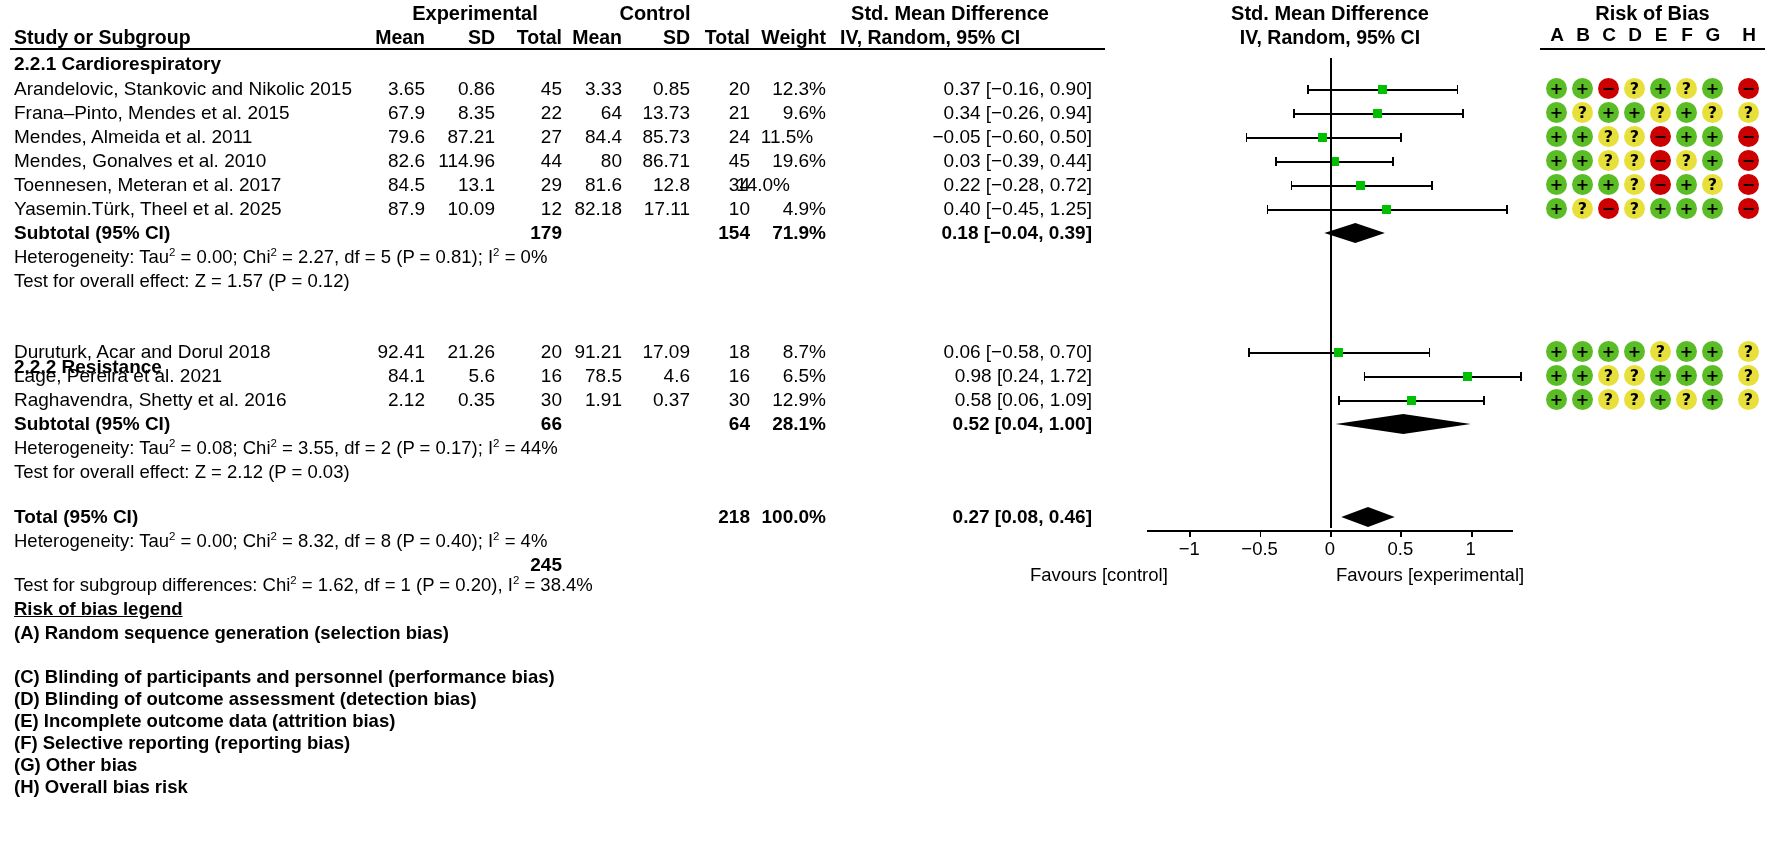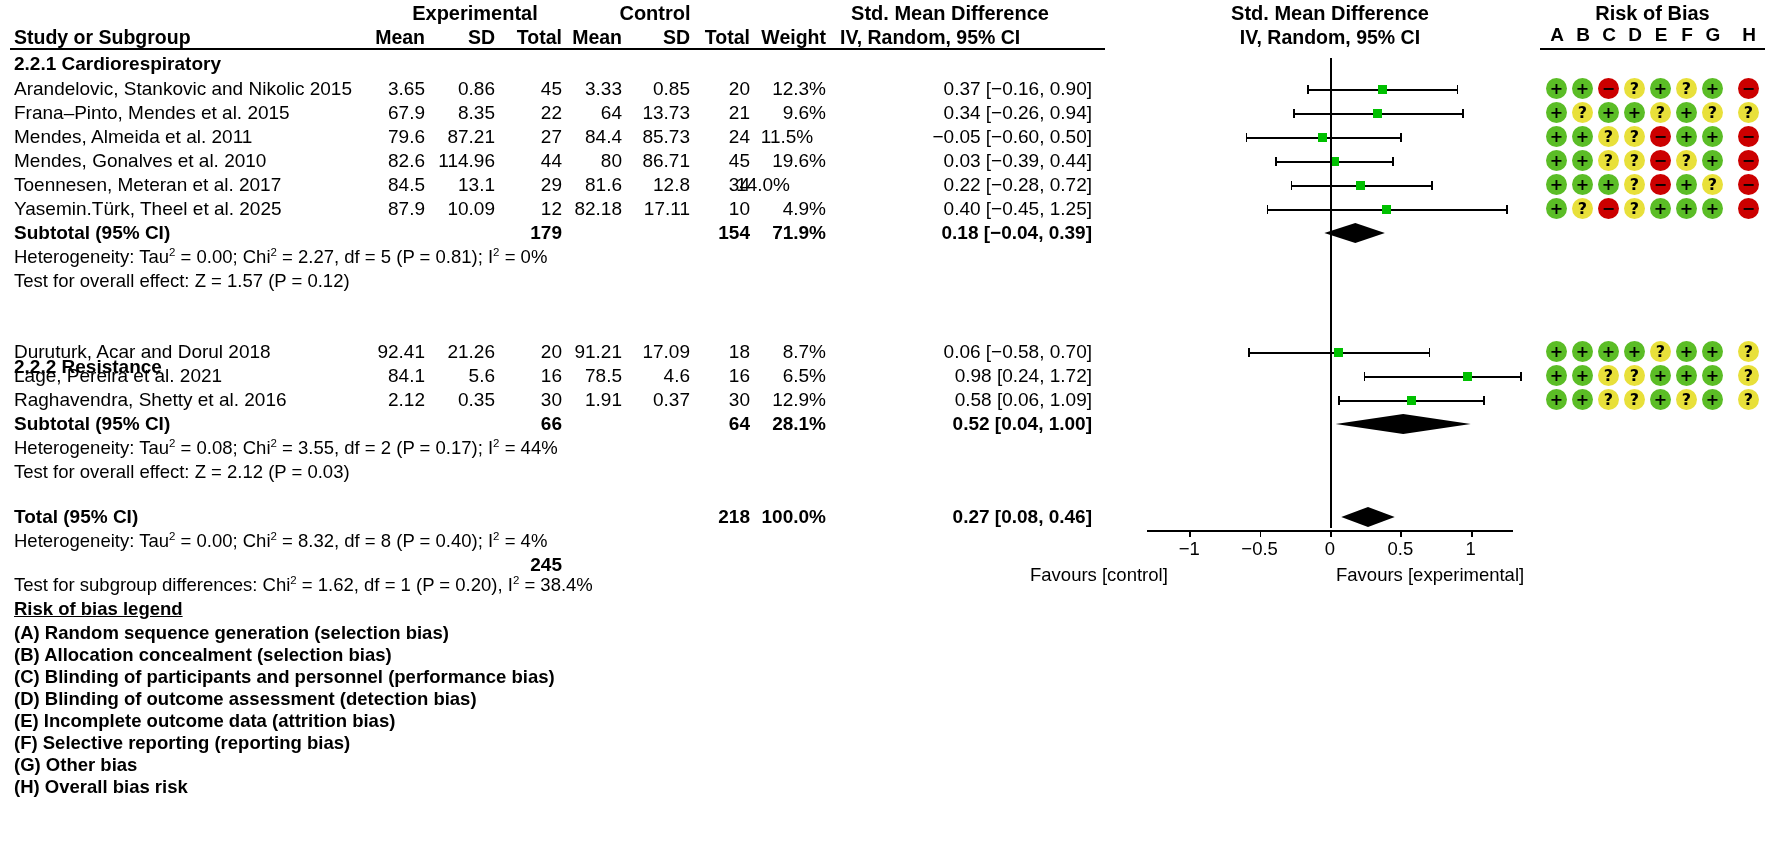--- a/index.html
+++ b/index.html
@@ -324,24 +324,20 @@
     df = <span>1</span>
     (P = <span>0.20</span>),
     I<sup>2</sup> = <span>38.4%</span>
   </div>
 
   <div class="legend-line u" style="left:14px; top:598px;">Risk of bias legend</div>
 
   <div class="legend-line" style="left:14px; top:622px;">
     <span>(A)</span>
     <span class="txt">Random sequence generation (selection bias)</span>
-  </div>
-  <div class="legend-line" style="left:14px; top:644px;">
-    <span>(B)</span>
-    <span class="txt">Allocation concealment (selection bias)</span>
   </div>
   <div class="legend-line" style="left:14px; top:666px;">
     <span>(C)</span>
     <span class="txt">Blinding of participants and personnel (performance bias)</span>
   </div>
   <div class="legend-line" style="left:14px; top:688px;">
     <span>(D)</span>
     <span class="txt">Blinding of outcome assessment (detection bias)</span>
   </div>
   <div class="legend-line" style="left:14px; top:710px;">

